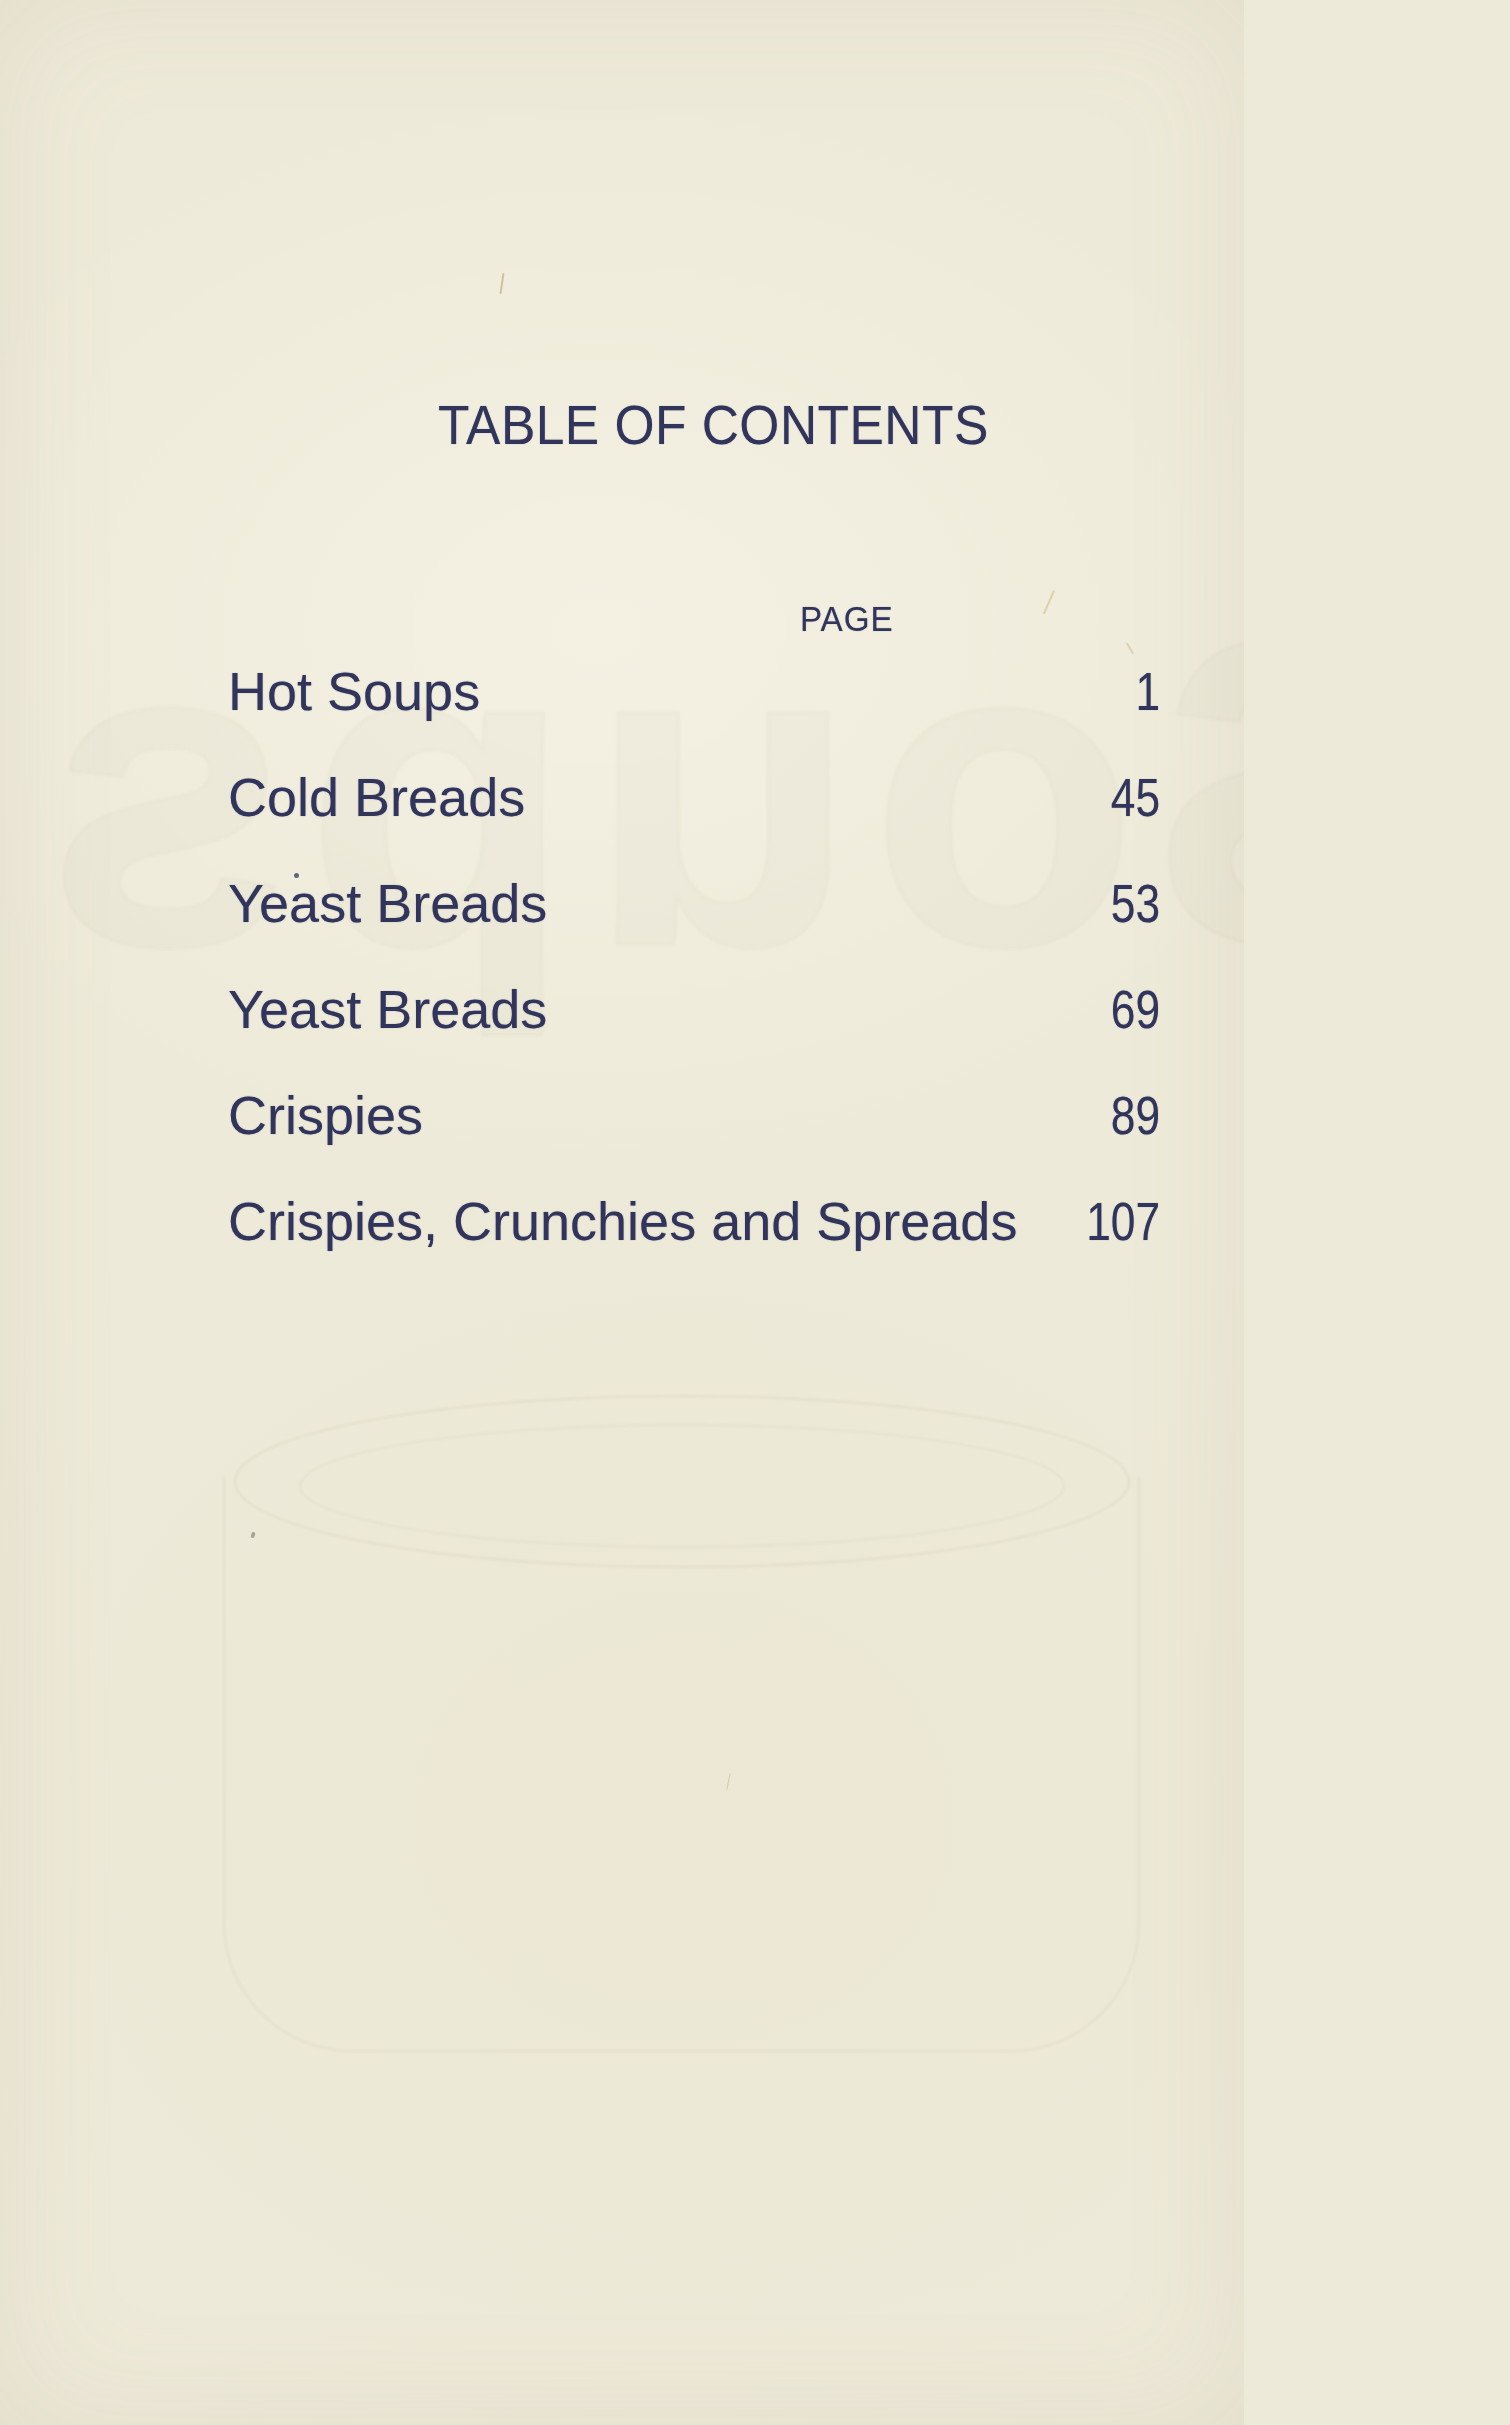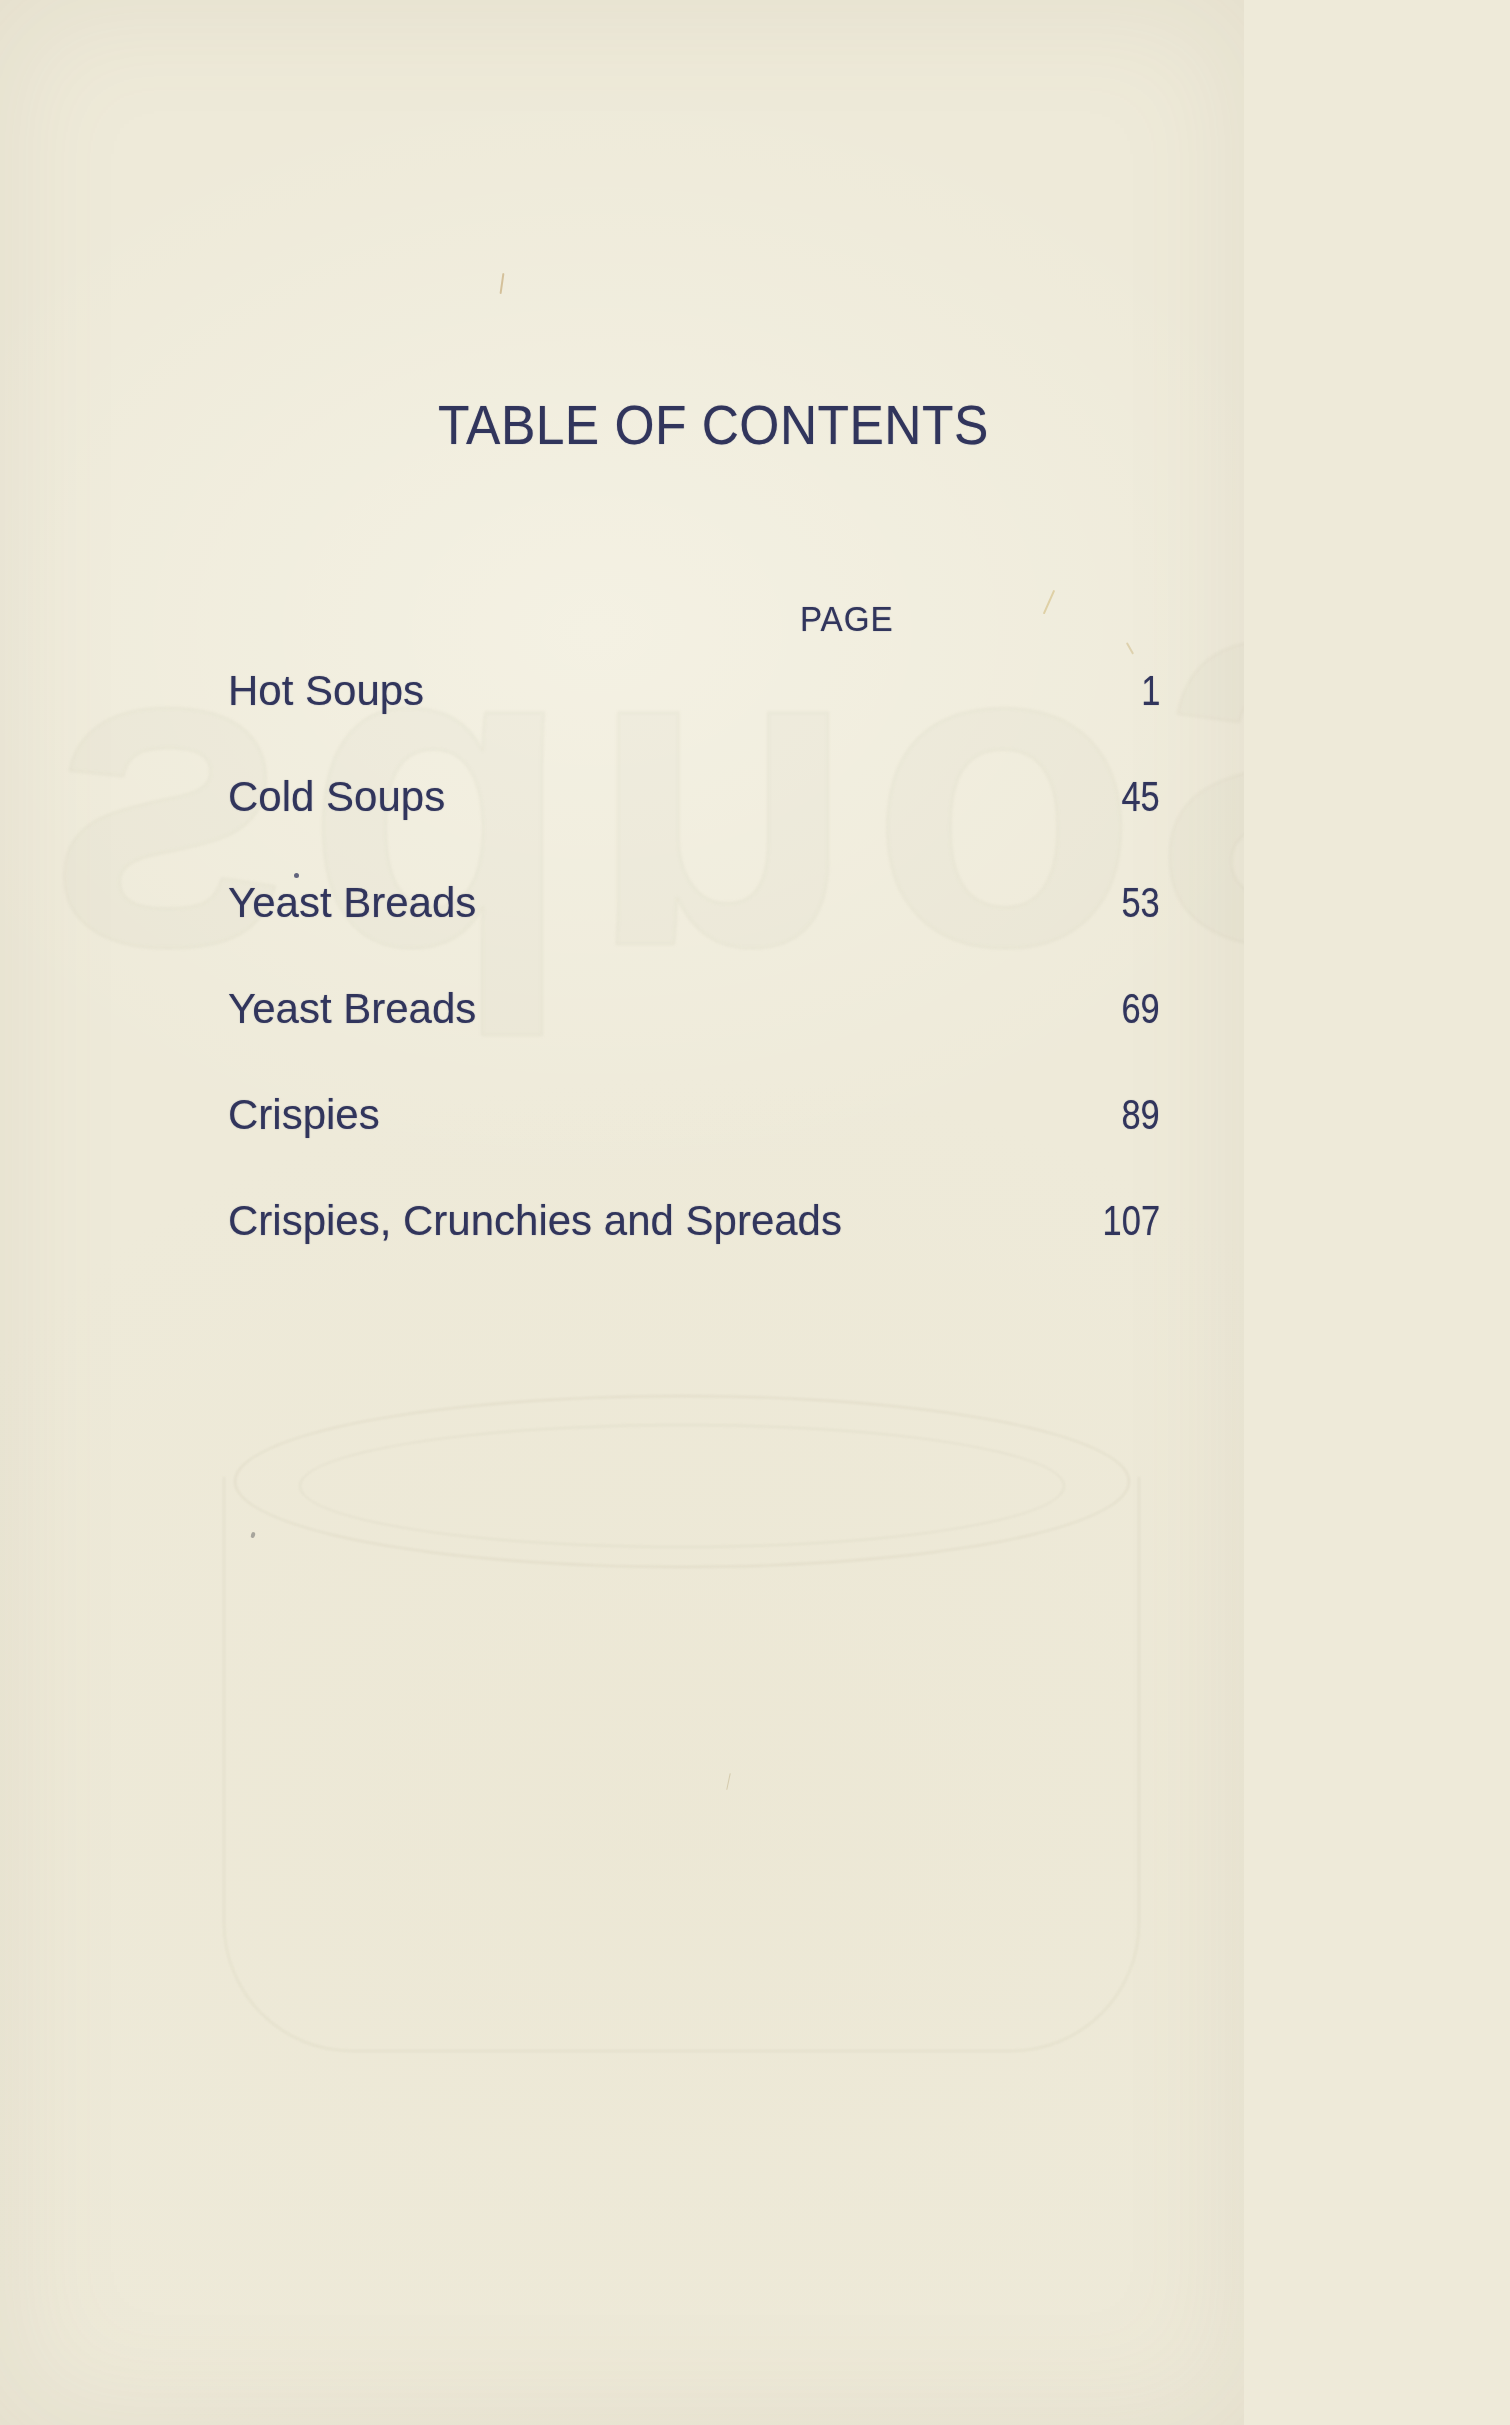--- a/index.html
+++ b/index.html
@@ -68,21 +68,21 @@
     position:absolute;right:350px;top:601px;
     font-size:35px;line-height:1;letter-spacing:1px;
     transform:scaleX(0.95);transform-origin:right top;
     white-space:nowrap;
   }
   .toc{
     position:absolute;left:228px;top:666px;width:932px;
   }
   .toc-row{
     display:flex;justify-content:space-between;align-items:baseline;
-    font-size:42px;line-height:50px;
+    font-size:54px;line-height:50px;
     margin-bottom:56px;
     white-space:nowrap;
   }
   .toc-label{display:inline-block;}
   .toc-page{
     display:inline-block;
     transform:scaleX(0.82);transform-origin:right center;
   }
   
   .speck{position:absolute;border-radius:50%;}
@@ -109,21 +109,21 @@
 
   <div class="col-header ink">PAGE</div>
 
   <div class="toc">
     <div class="toc-row ink">
       <span class="toc-label">Hot Soups</span>
       <span class="toc-page">1</span>
     </div>
 
     <div class="toc-row ink">
-      <span class="toc-label">Cold Soups</span>
+      <span class="toc-label">Cold Breads</span>
       <span class="toc-page">45</span>
     </div>
 
     <div class="toc-row ink">
       <span class="toc-label">Yeast Breads</span>
       <span class="toc-page">53</span>
     </div>
 
     <div class="toc-row ink">
       <span class="toc-label">Yeast Breads</span>

